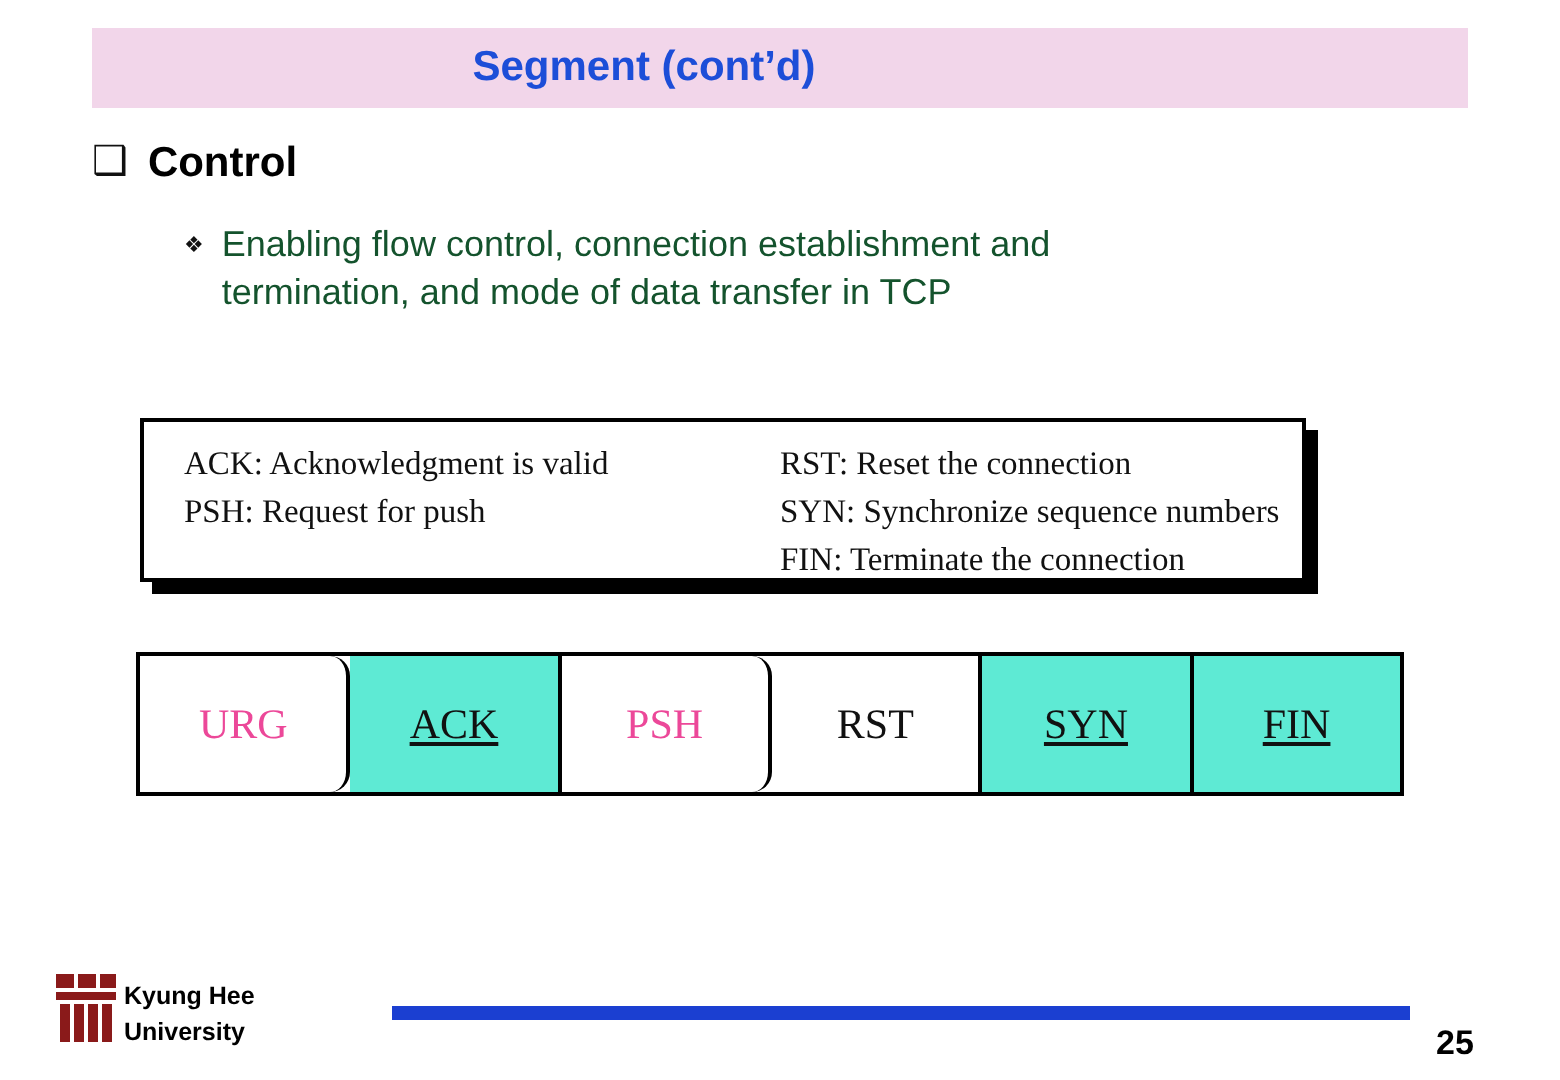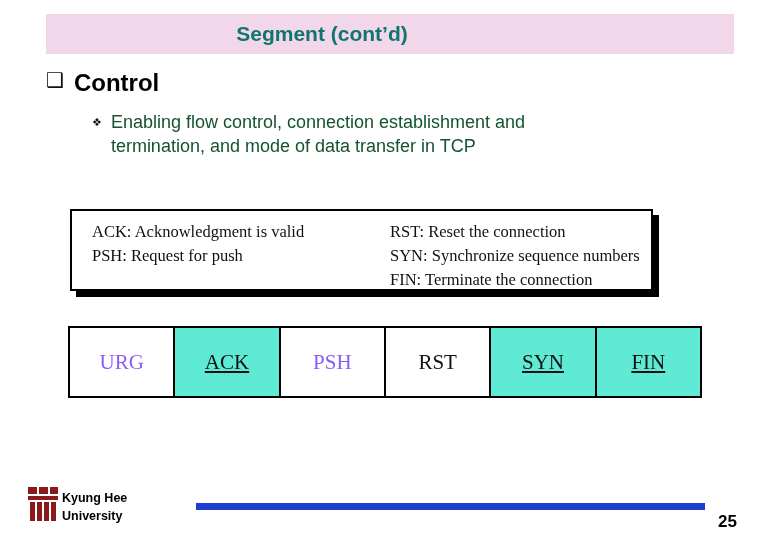--- a/index.html
+++ b/index.html
@@ -25,21 +25,21 @@
     background: #f2d6ea;
   }
   .title-text {
     position: absolute;
     left: 0;
     top: 0;
     width: 552px;
     height: 40px;
     line-height: 40px;
     text-align: center;
-    color: #0f766e;
+    color: #1d4ed8;
     font-size: 21px;
     font-weight: bold;
     font-family: "Liberation Sans", sans-serif;
   }
 
   
   .bullet1 {
     position: absolute;
     left: 46px;
     top: 70px;
@@ -47,21 +47,21 @@
     align-items: flex-start;
   }
   .bullet1-marker {
     font-size: 20px;
     color: #111111;
     line-height: 1;
     margin-right: 10px;
     font-family: "DejaVu Sans", sans-serif;
   }
   .bullet1-text {
-    font-size: 24px;
+    font-size: 21px;
     font-weight: bold;
     color: #000000;
     line-height: 1.1;
   }
 
   
   .bullet2 {
     position: absolute;
     left: 92px;
     top: 110px;
@@ -131,21 +131,21 @@
     display: flex;
     align-items: center;
     justify-content: center;
     font-family: "Liberation Serif", serif;
     font-size: 21px;
     box-sizing: border-box;
   }
   .flag-cell:last-child { border-right: none; }
   .flag-cell.white { background: #ffffff; }
   .flag-cell.yellow { background: #5eead4; text-decoration: underline; }
-  .flag-cell.red-text { color: #8b5cf6; }
+  .flag-cell.red-text { color: #ec4899; border-radius: 10px; }
   .flag-cell.black-text { color: #111111; }
 
   
   .footer-logo {
     position: absolute;
     left: 28px;
     top: 487px;
     width: 30px;
     height: 34px;
   }

